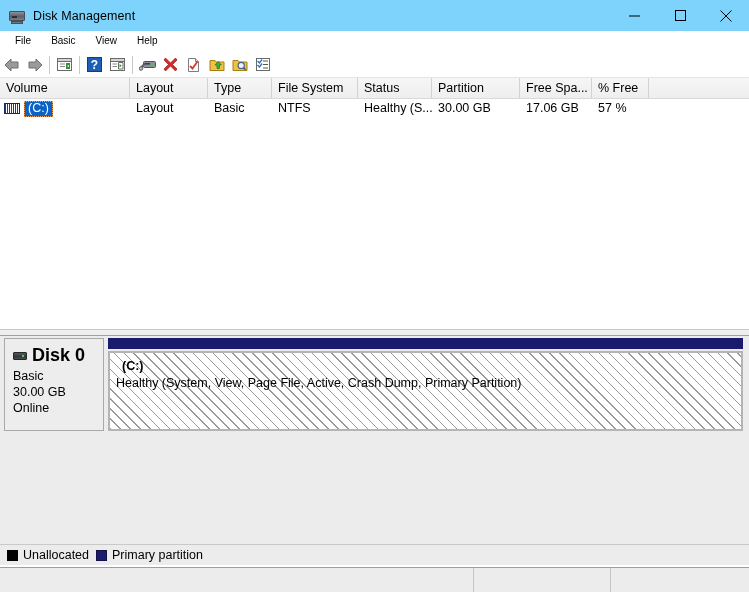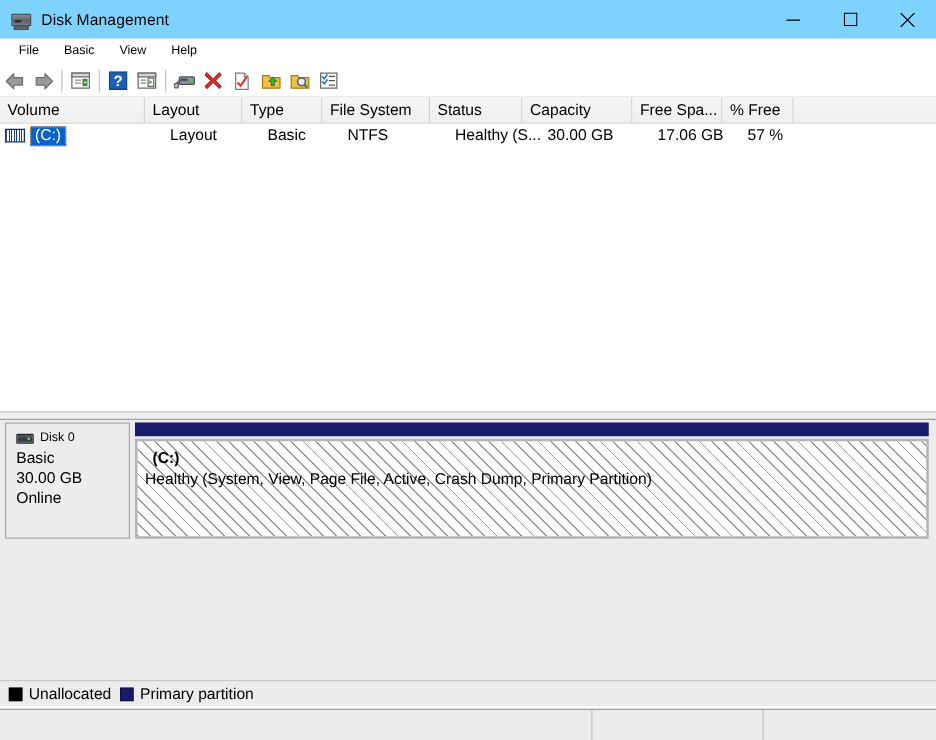--- a/index.html
+++ b/index.html
@@ -230,22 +230,22 @@
     left: 4px; top: 2px;
     width: 100px; height: 93px;
     background: #ededed;
     border: 1px solid #a9a9a9;
     box-sizing: border-box;
     padding: 6px 0 0 8px;
   }
   .disk-title {
     display: flex;
     align-items: center;
-    font-weight: normal;
-    font-size: 10px;
+    font-weight: bold;
+    font-size: 18px;
     margin-bottom: 2px;
   }
   .disk-ico {
     width: 14px; height: 8px;
     margin-right: 5px;
     background: linear-gradient(#55595f, #33363b 60%, #4a4d53);
     border: 1px solid #24262a;
     box-sizing: border-box;
     position: relative;
     flex: 0 0 auto;
@@ -479,26 +479,26 @@
         <path d="M2.5 8 L4.5 10 L7 6.5" fill="none" stroke="#2e6fbe" stroke-width="1.3"></path>
         <line x1="8" y1="4" x2="13" y2="4" stroke="#555"></line>
         <line x1="8" y1="7.5" x2="13" y2="7.5" stroke="#555"></line>
         <line x1="8" y1="11" x2="13" y2="11" stroke="#555"></line>
       </svg>
     </div>
   </div>
 
   <div class="listview">
     <div class="lv-header">
-      <div class="lv-col" style="width:116px">Volume</div>
+      <div class="lv-col" style="width:130px">Volume</div>
       <div class="lv-col" style="width:78px">Layout</div>
       <div class="lv-col" style="width:64px">Type</div>
       <div class="lv-col" style="width:86px">File System</div>
       <div class="lv-col" style="width:74px">Status</div>
-      <div class="lv-col" style="width:88px">Capacity</div>
+      <div class="lv-col" style="width:88px">Partition</div>
       <div class="lv-col" style="width:72px">Free Spa...</div>
       <div class="lv-col last" style="width:57px">% Free</div>
       <div class="lv-col filler"></div>
     </div>
 
     <div class="lv-row">
       <div class="lv-cell vol-cell" style="width:130px">
         <span class="vol-icon"></span>
         <span class="vol-label">(C:)</span>
       </div>

